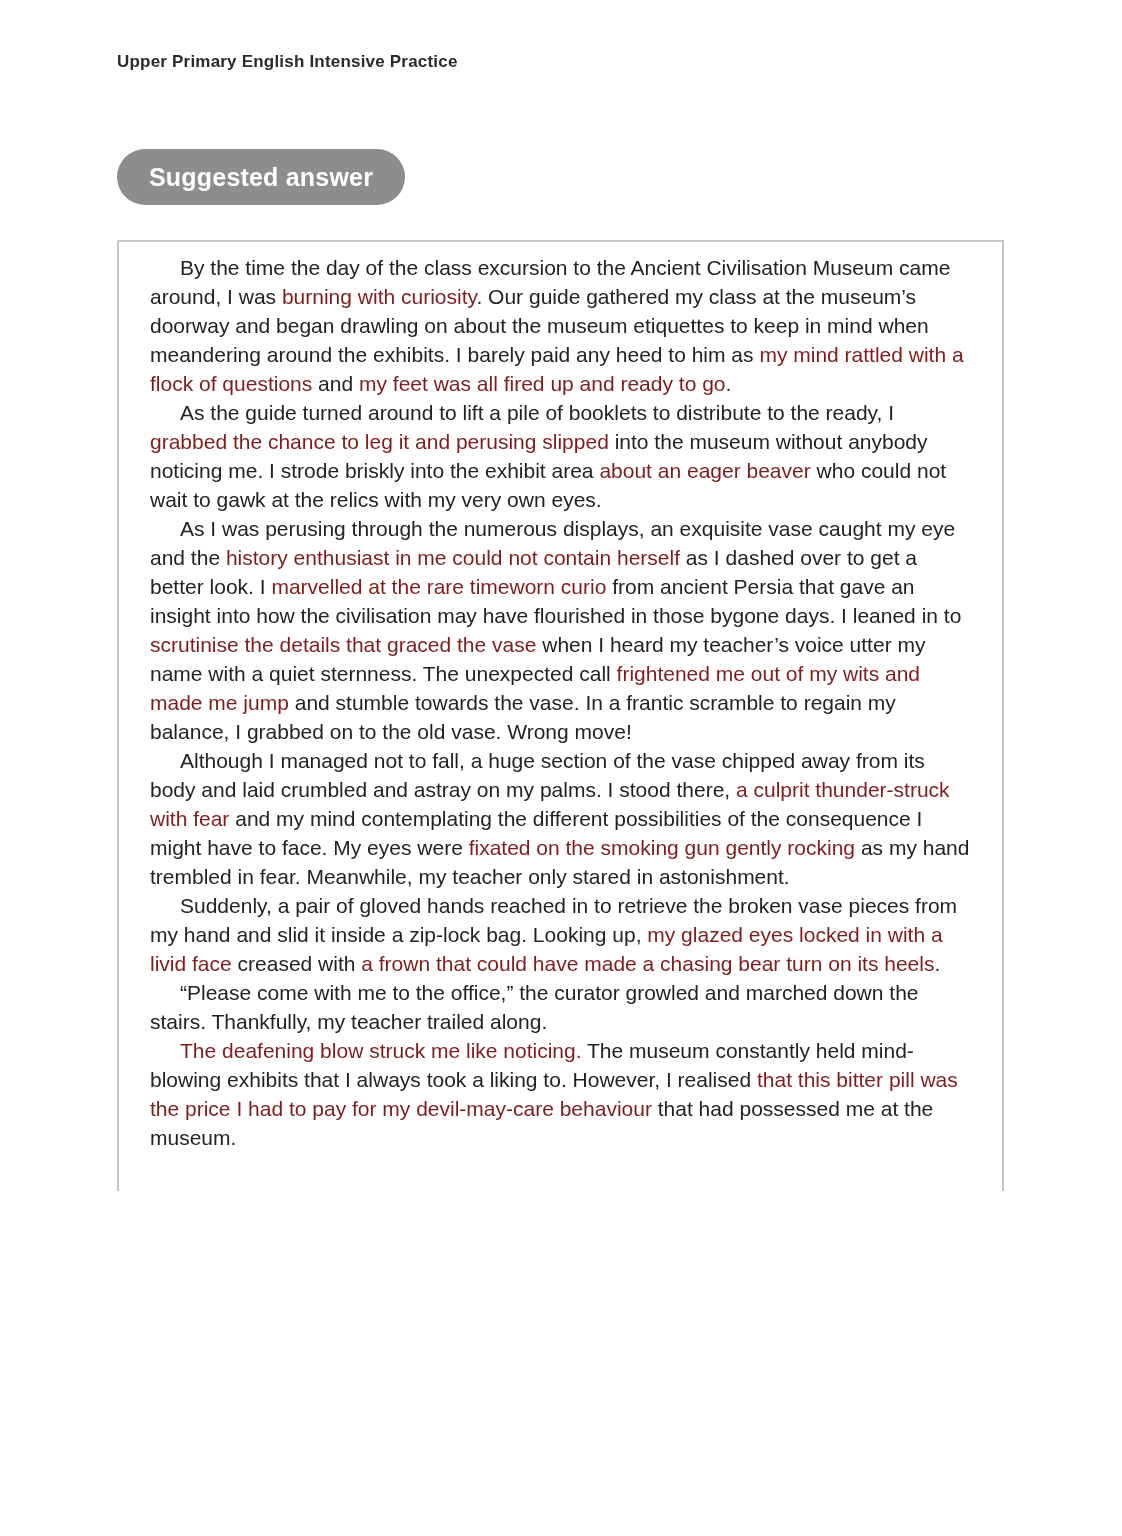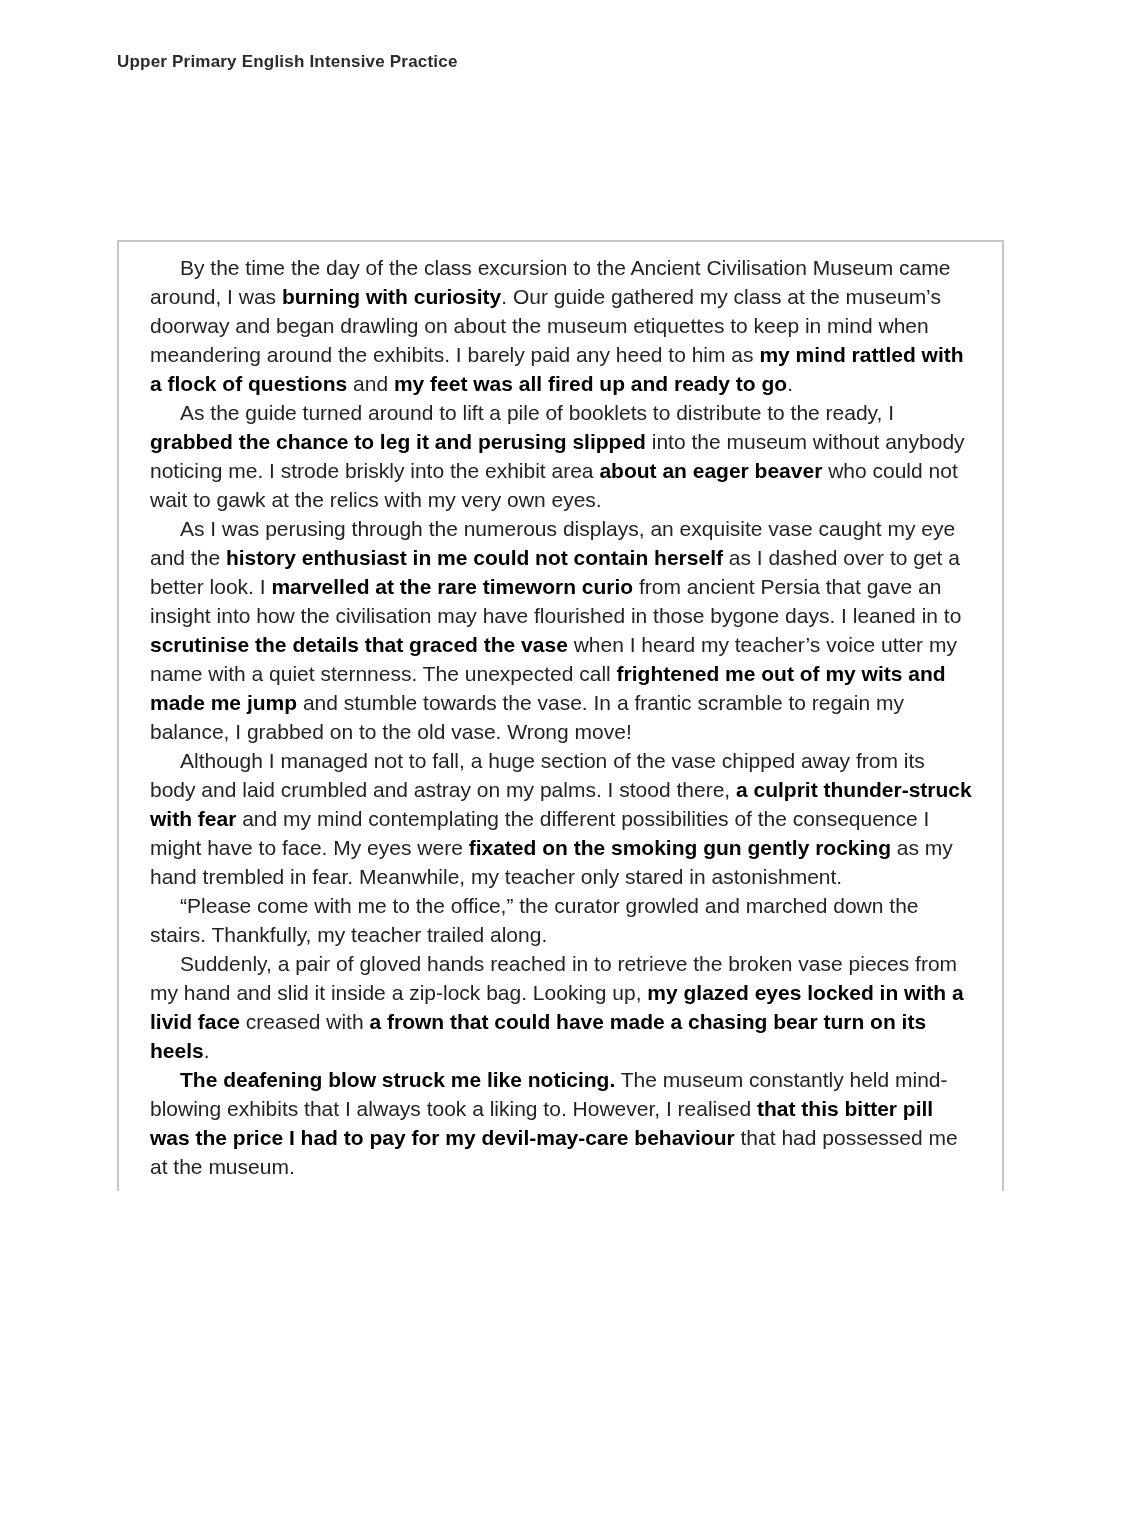--- a/index.html
+++ b/index.html
@@ -56,43 +56,46 @@
     padding: 11px 26px 0 31px;
     overflow: hidden;
   }
   .para {
     font-size: 21px;
     line-height: 29px;
     color: #262223;
     text-indent: 30px;
     text-align: left;
   }
-  .para b { font-weight: bold; color: #000000; }
+  .para b { font-weight: normal; color: #7f1d1d; }
   .page-number {
     position: absolute;
     left: 117px;
     top: 1448px;
     font-size: 21px;
     font-weight: bold;
     color: #2b2b2b;
   }
 </style>
 </head>
 <body>
 
 <div class="page">
 
   <div class="running-header">Upper Primary English Intensive Practice</div>
 
+  <div class="badge">
+    <span class="badge-label">Suggested answer</span>
+  </div>
 
   <div class="answer-box">
       <p class="para"><span>By the time the day of the class excursion to the Ancient Civilisation Museum came around, I was </span><b>burning with curiosity</b><span>. Our guide gathered my class at the museum’s doorway and began drawling on about the museum etiquettes to keep in mind when meandering around the exhibits. I barely paid any heed to him as </span><b>my mind rattled with a flock of questions</b><span> and </span><b>my feet was all fired up and ready to go</b><span>.</span></p>
       <p class="para"><span>As the guide turned around to lift a pile of booklets to distribute to the ready, I </span><b>grabbed the chance to leg it and perusing slipped</b><span> into the museum without anybody noticing me. I strode briskly into the exhibit area </span><b>about an eager beaver</b><span> who could not wait to gawk at the relics with my very own eyes.</span></p>
       <p class="para"><span>As I was perusing through the numerous displays, an exquisite vase caught my eye and the </span><b>history enthusiast in me could not contain herself</b><span> as I dashed over to get a better look. I </span><b>marvelled at the rare timeworn curio</b><span> from ancient Persia that gave an insight into how the civilisation may have flourished in those bygone days. I leaned in to </span><b>scrutinise the details that graced the vase</b><span> when I heard my teacher’s voice utter my name with a quiet sternness. The unexpected call </span><b>frightened me out of my wits and made me jump</b><span> and stumble towards the vase. In a frantic scramble to regain my balance, I grabbed on to the old vase. Wrong move!</span></p>
       <p class="para"><span>Although I managed not to fall, a huge section of the vase chipped away from its body and laid crumbled and astray on my palms. I stood there, </span><b>a culprit thunder-struck with fear</b><span> and my mind contemplating the different possibilities of the consequence I might have to face. My eyes were </span><b>fixated on the smoking gun gently rocking</b><span> as my hand trembled in fear. Meanwhile, my teacher only stared in astonishment.</span></p>
+      <p class="para"><span>Suddenly, a pair of gloved hands reached in to retrieve the broken vase pieces from my hand and slid it inside a zip-lock bag. Looking up, </span><b>my glazed eyes locked in with a livid face</b><span> creased with </span><b>a frown that could have made a chasing bear turn on its heels</b><span>.</span></p>
       <p class="para"><span>“Please come with me to the office,” the curator growled and marched down the stairs. Thankfully, my teacher trailed along.</span></p>
-      <p class="para"><span>Suddenly, a pair of gloved hands reached in to retrieve the broken vase pieces from my hand and slid it inside a zip-lock bag. Looking up, </span><b>my glazed eyes locked in with a livid face</b><span> creased with </span><b>a frown that could have made a chasing bear turn on its heels</b><span>.</span></p>
       <p class="para"><b>The deafening blow struck me like noticing.</b><span> The museum constantly held mind-blowing exhibits that I always took a liking to. However, I realised </span><b>that this bitter pill was the price I had to pay for my devil-may-care behaviour</b><span> that had possessed me at the museum.</span></p>
     </div>
 
   <div class="page-number">4</div>
 
 </div>
 
 </body></html>

